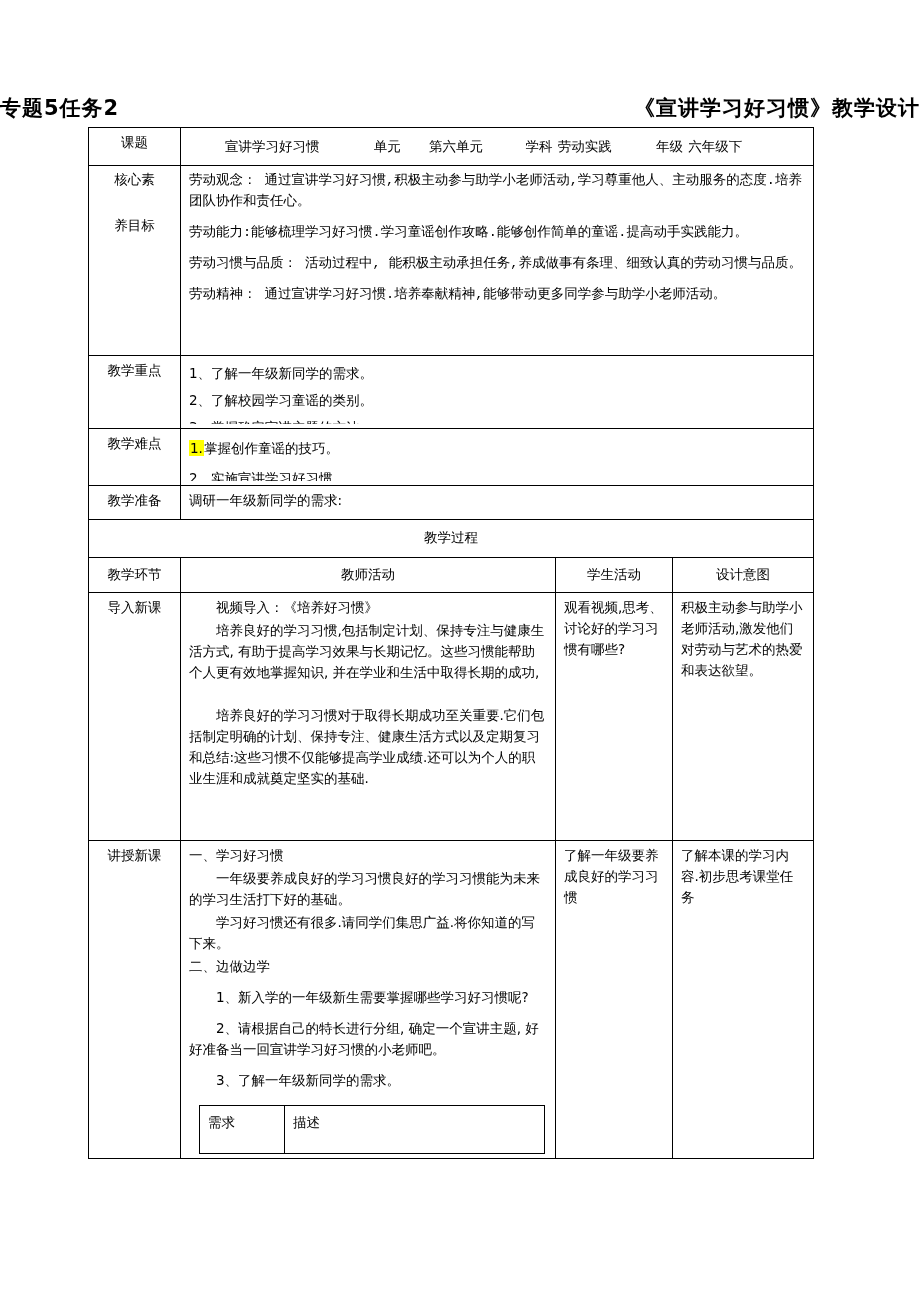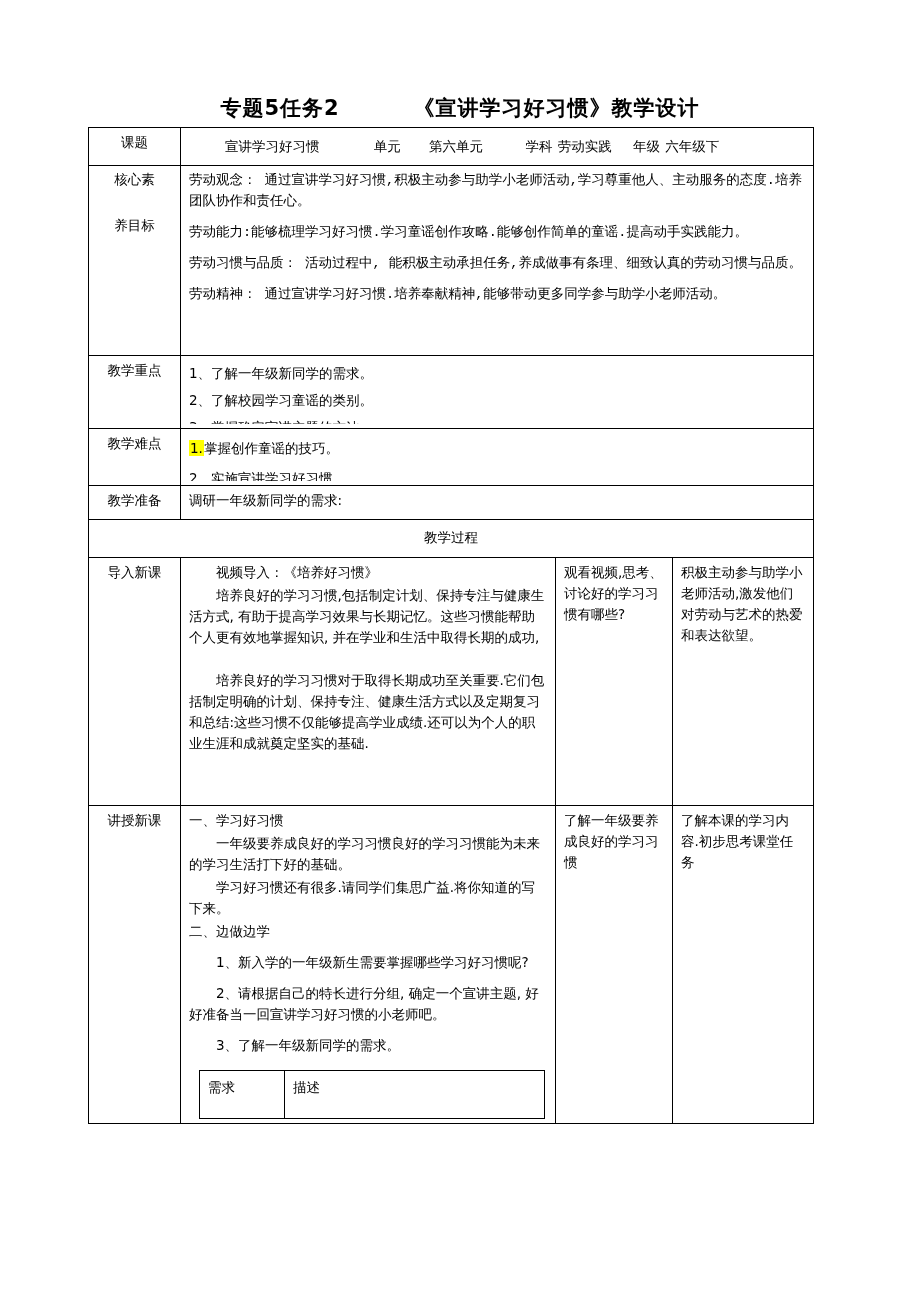--- a/index.html
+++ b/index.html
@@ -6,41 +6,41 @@
   html, body { margin: 0; padding: 0; }
   body {
     width: 920px; height: 1301px; background: #ffffff;
     font-family: "DejaVu Sans", "Liberation Sans", sans-serif;
     color: #000;
   }
   .page { position: relative; width: 920px; height: 1301px; overflow: hidden; background: #fff; }
 
   .doc-title {
     position: absolute; top: 94px; left: 0; width: 100%;
-    display: flex; justify-content: center; gap: 74px;
+    display: flex; justify-content: space-between; gap: 74px;
     font-size: 21px; font-weight: bold; letter-spacing: 1px;
     white-space: nowrap;
   }
 
   .table-wrap { position: absolute; top: 127px; left: 88px; width: 727px; height: 1088px; overflow: hidden; }
   table.main { border-collapse: collapse; width: 725px; table-layout: fixed; }
   table.main > tbody > tr > td {
     border: 1px solid #000; font-size: 13.5px; line-height: 21px;
     padding: 4px 8px; vertical-align: top; overflow: hidden;
   }
   td.label { text-align: center; vertical-align: middle; padding: 4px 2px; }
 
   
   .info-cell { white-space: nowrap; }
   .info-cell span { display: inline-block; }
   .sp-course { margin-left: 36px; margin-right: 50px; }
   .sp-unitlabel { margin-right: 24px; }
   .sp-unit { margin-right: 38px; }
   .sp-subjlabel { margin-right: 1px; }
-  .sp-subj { margin-right: 17px; font-family: Liberation Serif, serif; }
+  .sp-subj { margin-right: 40px; font-family: Liberation Serif, serif; }
   .sp-gradelabel { margin-right: 1px; }
 
   
   .vlabel { display: flex; flex-direction: column; align-items: center; gap: 25px; }
   .core-cell p { margin: 0 0 10px; }
 
   
   .clip { overflow: hidden; }
   .clip-key { height: 64px; line-height: 27px; }
   .clip-key p { margin: 0; }
@@ -132,20 +132,26 @@
 
         <tr style="height:34px;">
           <td class="label">教学准备</td>
           <td colspan="3">调研一年级新同学的需求:</td>
         </tr>
 
         <tr style="height:38px;">
           <td colspan="4" class="center-cell">教学过程</td>
         </tr>
 
+        <tr style="height:35px;">
+          <td class="center-cell">教学环节</td>
+          <td class="center-cell">教师活动</td>
+          <td class="center-cell">学生活动</td>
+          <td class="center-cell">设计意图</td>
+        </tr>
 
         <tr style="height:248px;">
           <td class="label">导入新课</td>
           <td class="t-act">
             <p class="ind">视频导入：《培养好习惯》</p>
             <p class="ind">培养良好的学习习惯,包括制定计划、保持专注与健康生活方式, 有助于提高学习效果与长期记忆。这些习惯能帮助个人更有效地掌握知识, 并在学业和生活中取得长期的成功,</p>
             <p class="ind gap-top">培养良好的学习习惯对于取得长期成功至关重要.它们包括制定明确的计划、保持专注、健康生活方式以及定期复习和总结:这些习惯不仅能够提高学业成绩.还可以为个人的职业生涯和成就奠定坚实的基础.</p>
           </td>
           <td>观看视频,思考、讨论好的学习习惯有哪些?</td>
           <td>积极主动参与助学小老师活动,激发他们对劳动与艺术的热爱和表达欲望。</td>

